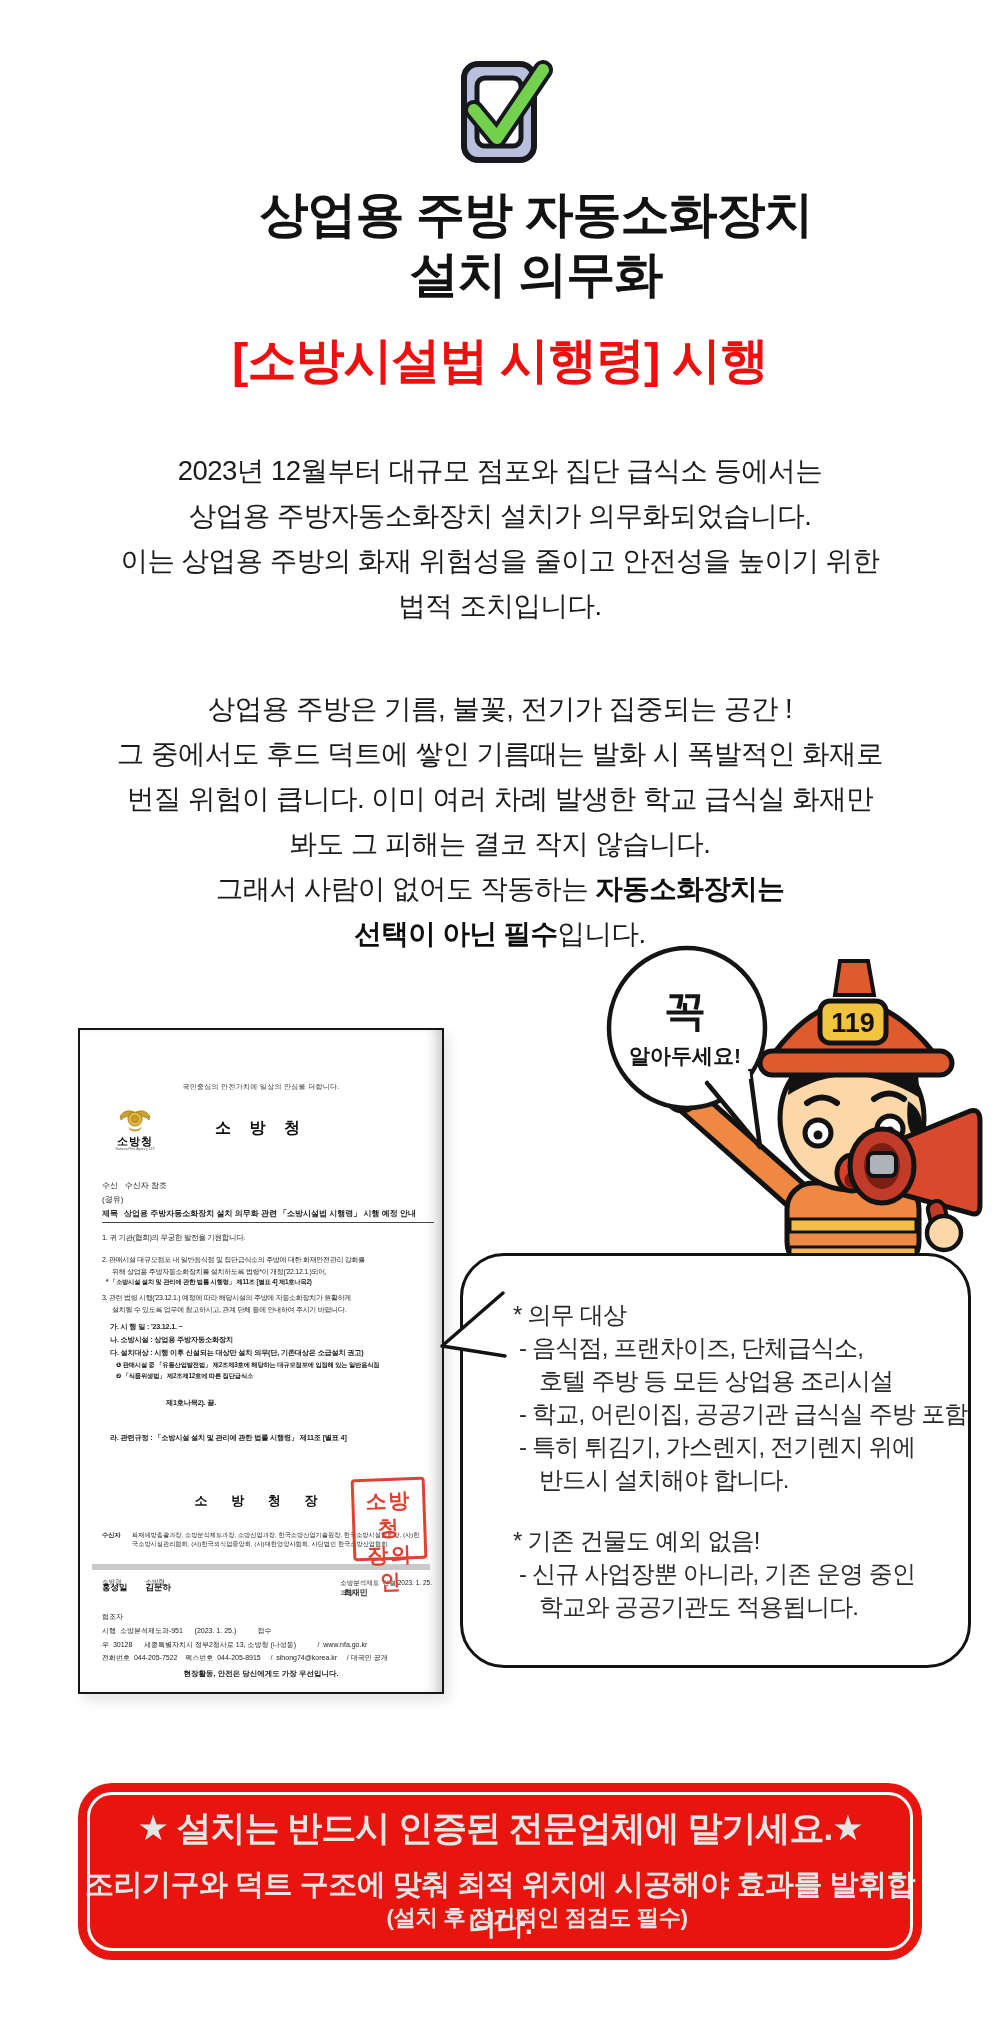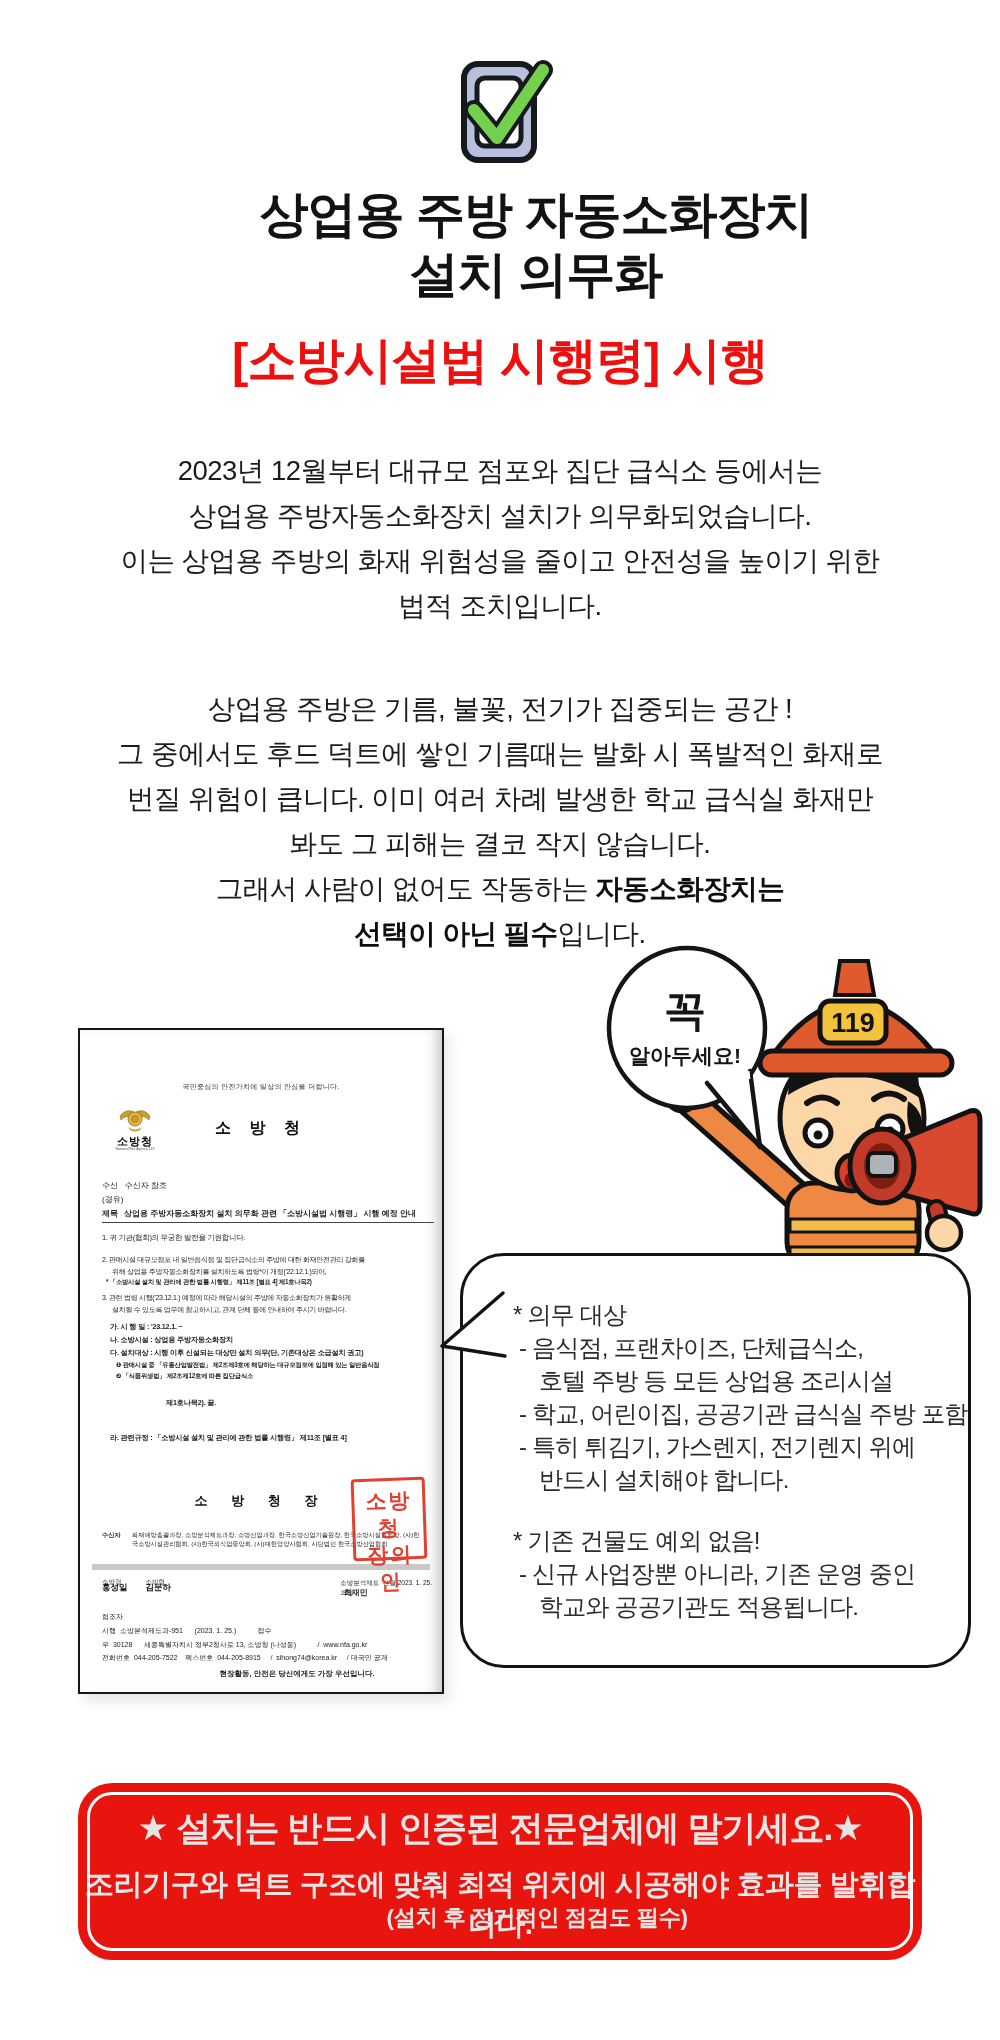--- a/index.html
+++ b/index.html
@@ -65,21 +65,21 @@
   .doc-divider { top:534px; left:12px; right:12px; height:6px; background:#c9c9c9; }
   .doc-sig-row { top:548px; left:22px; right:10px; height:30px; display:flex; position:absolute; gap:18px; }
   .sig-cell { position:static; font-size:6.5px; color:#333; display:flex; gap:8px; align-items:flex-start; }
   .sig-cell .nm { position:static; font-size:8.5px; font-weight:800; color:#111; margin-top:4px; }
   .sig-right { position:static; font-size:6.5px; line-height:10px; margin-left:auto; text-align:left; }
   .sig-right .nm2 { font-weight:800; font-size:8px; }
   .doc-coop { top:582px; left:22px; font-size:7px; }
   .doc-exec { top:596px; left:22px; font-size:7px; }
   .doc-addr { top:610px; left:22px; font-size:7px; }
   .doc-tel  { top:623px; left:22px; font-size:7px; }
-  .doc-motto { top:639px; left:0; width:100%; text-align:center; font-size:7.5px; font-weight:600;padding-left:36px; }
+  .doc-motto { top:639px; left:0; width:100%; text-align:center; font-size:7.5px; font-weight:600; }
   
   .mascot { position:absolute; left:552px; top:933px; z-index:1; }
   
   .callout {
     position:absolute; left:460px; top:1253px; width:505px; height:409px; background:#fff;
     border:3.5px solid #131313; border-radius:44px; z-index:2;
   }
   .callout-content { padding:42px 14px 0 50px; font-size:24px; line-height:33px; color:#2b2b2b; letter-spacing:-0.8px; }
   .c-line { white-space:nowrap; }
   .ind1 { padding-left:6px; } .ind2 { padding-left:26px; }

